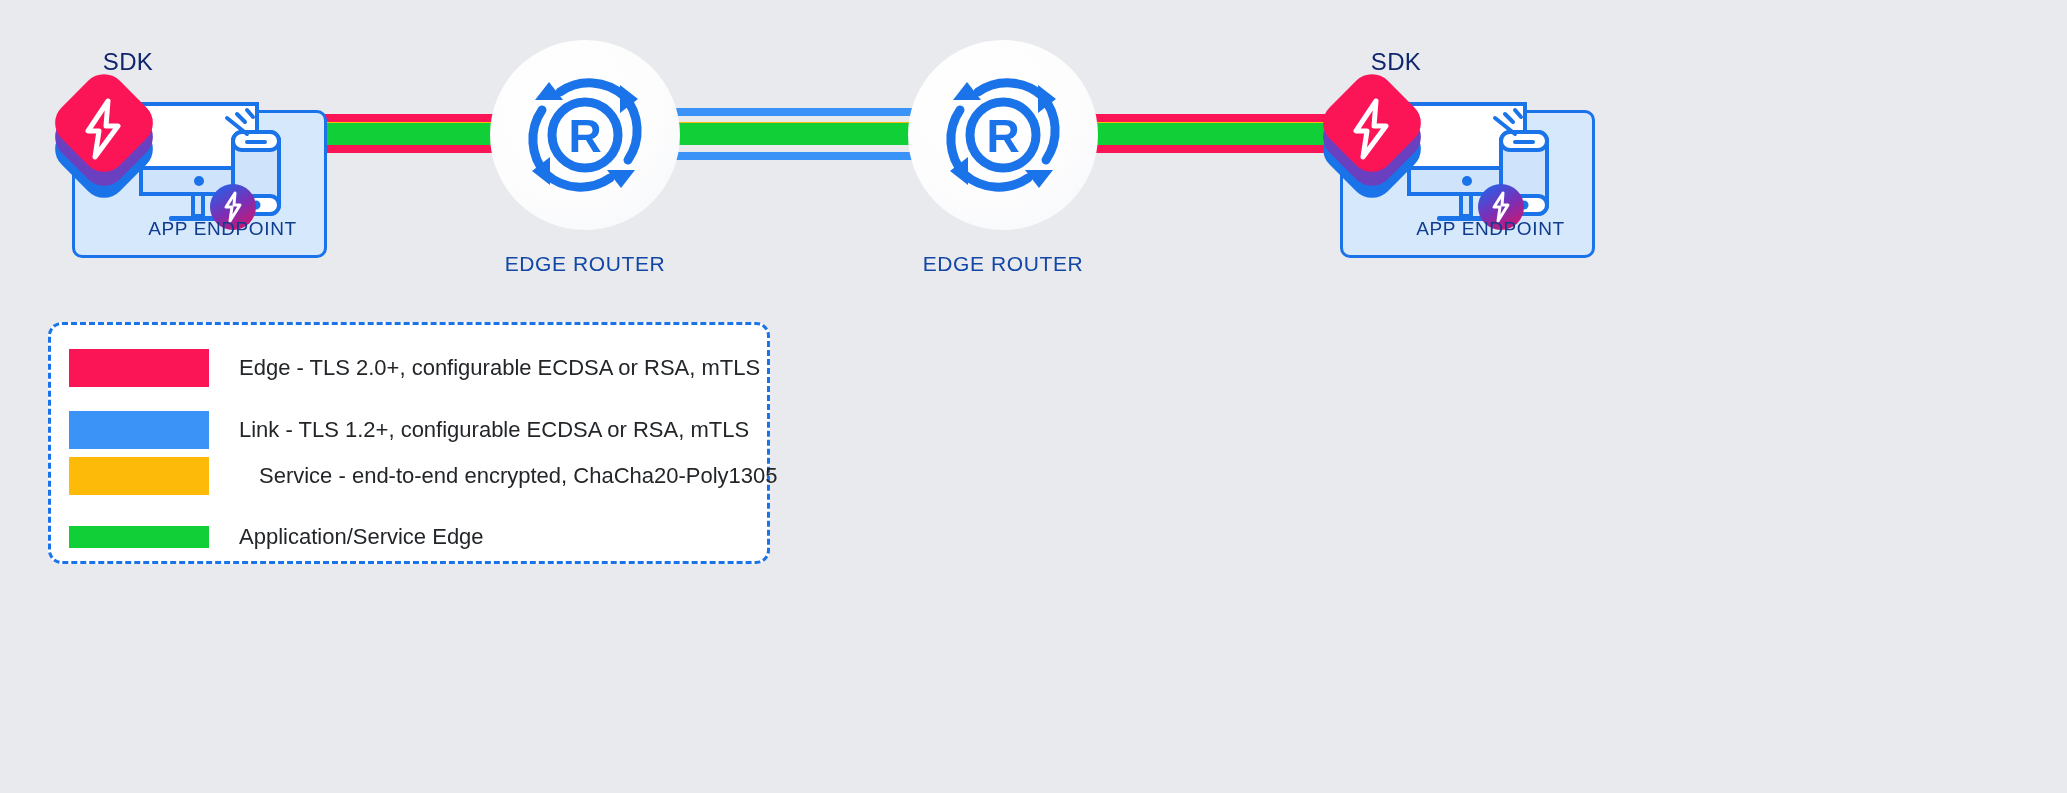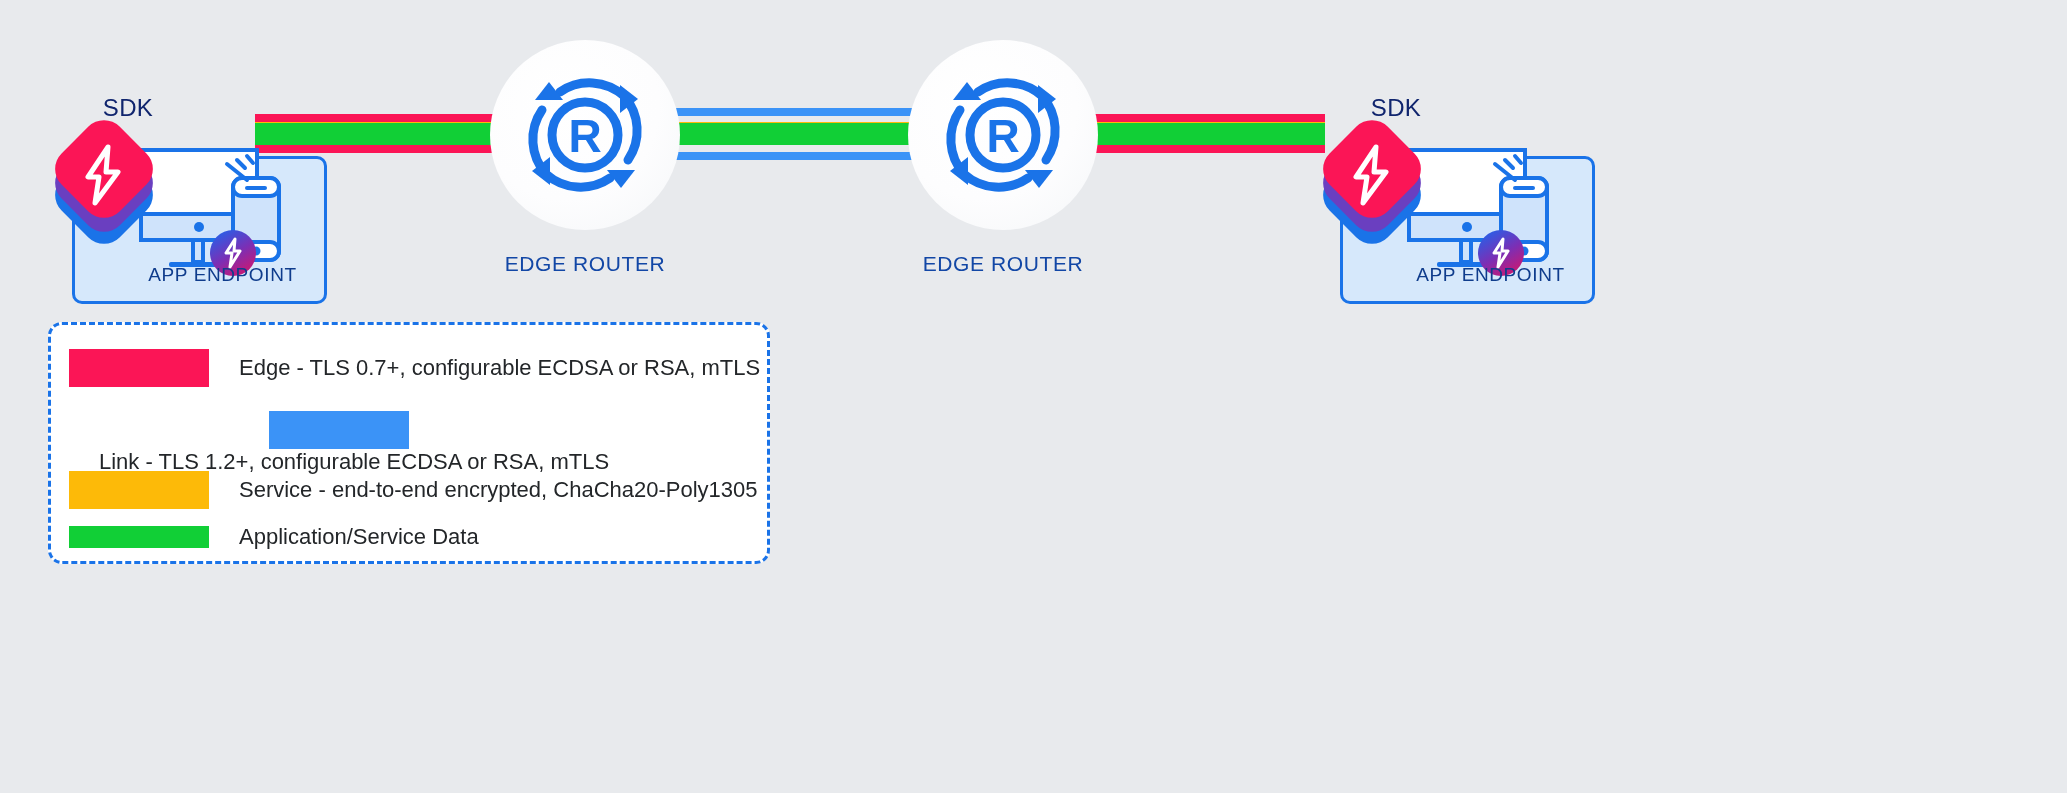--- a/index.html
+++ b/index.html
@@ -29,21 +29,20 @@
   .band.blue   { background: #3b93f7; }
   .band.yellow { background: #fdba08; }
   .band.green  { background: #11cf36; height: 22px; }
 
   
   .endpoint {
     position: absolute;
     top: 48px;
     width: 300px;
     height: 220px;
-    margin-top: 46px;
   }
   .endpoint-box {
     position: absolute;
     left: 22px;
     top: 62px;
     width: 255px;
     height: 148px;
     background: #d6e8fb;
     border: 3px solid #1a73e8;
     border-radius: 10px;
@@ -292,29 +291,29 @@
       <svg width="24" height="32" viewBox="0 0 24 32">
         <path d="M14 2 L5 16 L11 16 L9 30 L19 14 L13 14 Z" fill="none" stroke="#ffffff" stroke-width="3" stroke-linejoin="round"></path>
       </svg>
     </div>
     <div class="endpoint-label">APP ENDPOINT</div>
   </div>
 
   <div class="legend">
     <div class="legend-row" style="top:24px;">
       <div class="legend-swatch" style="background:#fb1556;"></div>
-      <div class="legend-text">Edge - TLS 0.7+, configurable ECDSA or RSA, mTLS</div>
-    </div>
-    <div class="legend-row" style="top:86px;flex-direction:column;">
+      <div class="legend-text">Edge - TLS 2.0+, configurable ECDSA or RSA, mTLS</div>
+    </div>
+    <div class="legend-row" style="top:86px;">
       <div class="legend-swatch" style="background:#3b93f7;"></div>
       <div class="legend-text">Link - TLS 1.2+, configurable ECDSA or RSA, mTLS</div>
     </div>
-    <div class="legend-row" style="top:146px;">
+    <div class="legend-row" style="top:132px;gap:20px;">
       <div class="legend-swatch" style="background:#fdba08;"></div>
       <div class="legend-text">Service - end-to-end encrypted, ChaCha20-Poly1305</div>
     </div>
     <div class="legend-row" style="top:199px;">
       <div class="legend-swatch thin" style="background:#11cf36;"></div>
-      <div class="legend-text">Application/Service Data</div>
+      <div class="legend-text">Application/Service Edge</div>
     </div>
   </div>
 
 </div>
 
 </body></html>

